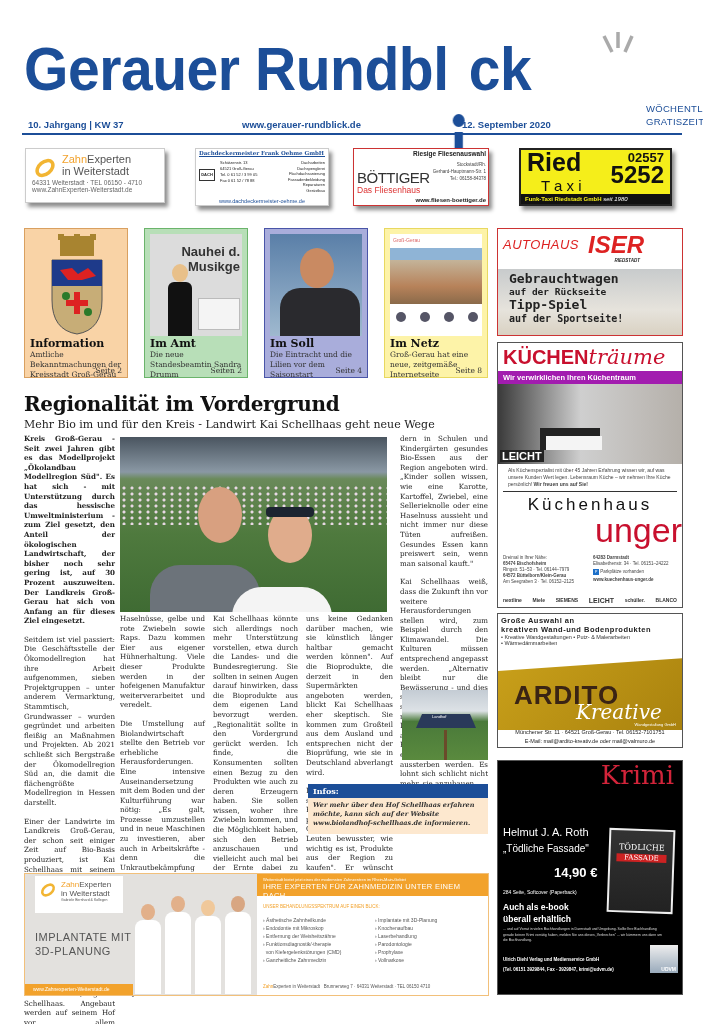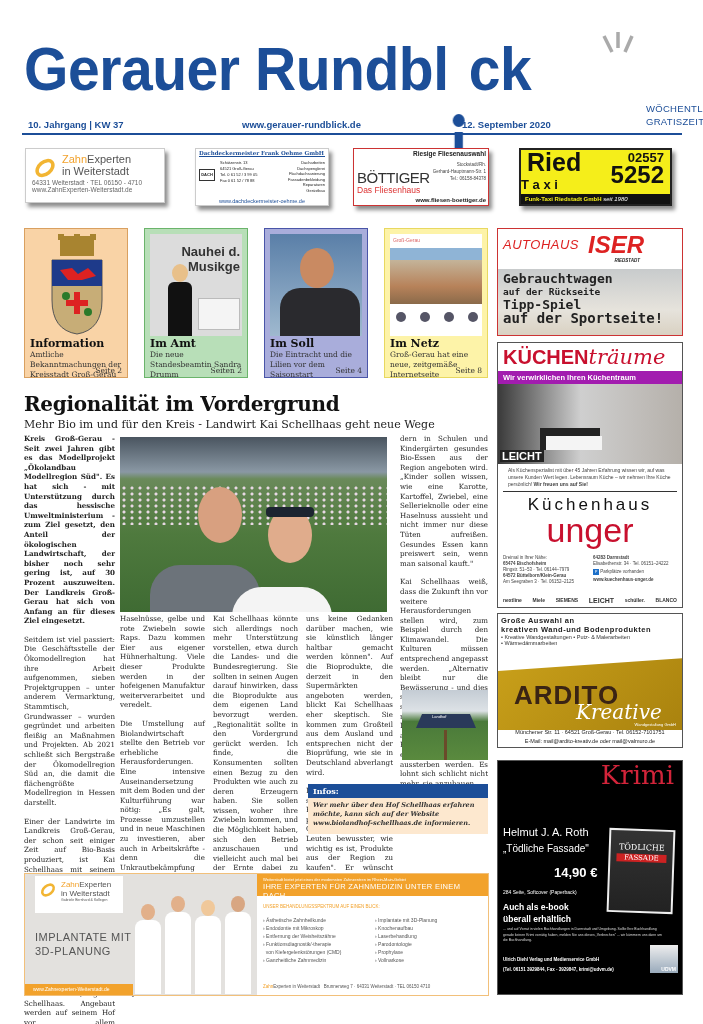--- a/index.html
+++ b/index.html
@@ -79,21 +79,21 @@
   <div style="position:absolute;left:3px;top:36px;font-size:8.5px;color:#d33">Das Fliesenhaus</div>
   <div style="position:absolute;right:2px;top:12px;font-size:4.5px;line-height:7px;text-align:right;color:#444">
       <div>Stockstadt/Rh.</div>
       <div>Gerhard-Hauptmann-Str. 1</div>
       <div>Tel.: 06158-84378</div>
     </div>
   <div style="position:absolute;right:2px;bottom:2px;font-size:6px;font-weight:bold">www.fliesen-boettiger.de</div>
 </div>
 <div class="ad" style="left:519px;top:148px;width:153px;height:58px;background:#f5ee1a;border:2px solid #222">
   <div style="position:absolute;left:6px;top:-2px;font-weight:bold;font-size:25px;color:#111">Ried</div>
-  <div style="position:absolute;left:0;top:27px;font-weight:bold;font-size:13px;color:#111">T a x i</div>
+  <div style="position:absolute;left:20px;top:27px;font-weight:normal;font-size:15px;color:#111">T a x i</div>
   <div style="position:absolute;right:6px;top:0;font-weight:bold;font-size:13px;color:#111">02557</div>
   <div style="position:absolute;right:6px;top:11px;font-weight:bold;font-size:24px;color:#111">5252</div>
   <div style="position:absolute;left:0;right:0;bottom:0;height:10px;background:#111;color:#f5ee1a;font-size:6px;font-weight:bold;padding-left:4px;line-height:10px"><span>Funk-Taxi Riedstadt GmbH</span> <i style="color:#fff;font-weight:normal">seit 1980</i></div>
 </div>
 
 <div class="teaser" style="left:24px;width:104px;background:#f9d3a6;border-color:#d9a060">
   <div class="img" style="background:#f9d3a6">
     <svg width="94" height="102" viewBox="0 0 94 102">
         <rect x="30" y="2" width="34" height="20" fill="#a88430"></rect>
         <rect x="28" y="0" width="6" height="6" fill="#a88430"></rect>
@@ -240,39 +240,39 @@
     <div style="position:absolute;left:6px;bottom:6px;font-size:4.5px;color:#555;white-space:pre"><span style="color:#f2a22c">Zahn</span><span>Experten in Weiterstadt   Brunnenweg 7 · 64331 Weiterstadt · TEL 06150 4710</span></div>
   </div>
 </div>
 
 <div class="r-ad" style="top:228px;height:108px;border-color:#c33">
   <div style="height:40px;background:#fff;position:relative">
     <span style="position:absolute;left:5px;top:8px;font-size:13px;font-style:italic;color:#d22;letter-spacing:0.5px">AUTOHAUS</span>
     <span style="position:absolute;left:90px;top:2px;font-size:24px;font-weight:bold;font-style:italic;color:#d22">ISER</span>
     <span style="position:absolute;right:42px;top:29px;font-size:4.5px;font-weight:bold;font-style:italic">RIEDSTADT</span>
   </div>
-  <div style="height:68px;background:linear-gradient(#c8cbcc,#e6e3dc 60%,#d8d0c0);padding:2px 5px;font-family:'DejaVu Sans Mono',monospace;font-weight:bold;color:#222">
+  <div style="height:68px;background:linear-gradient(#c8cbcc,#e6e3dc 60%,#d8d0c0);padding:2px 11px;font-family:'DejaVu Sans Mono',monospace;font-weight:bold;color:#222">
     <div style="font-size:13px;line-height:15px">Gebrauchtwagen</div>
     <div style="font-size:9.5px;line-height:11px">auf der Rückseite</div>
     <div style="font-size:13px;line-height:16px">Tipp-Spiel</div>
-    <div style="font-size:14px;line-height:11px">auf der Sportseite!</div>
+    <div style="font-size:10px;line-height:11px">auf der Sportseite!</div>
   </div>
 </div>
 
 <div class="r-ad" style="top:342px;height:266px;background:#fff">
   <div style="padding:2px 5px"><span style="font-size:20px;font-weight:bold;color:#c8102e">KÜCHEN</span><span style="font-family:'DejaVu Serif',serif;font-style:italic;font-size:21px;color:#c8102e">träume</span></div>
   <div style="background:#a21caf;color:#fff;font-size:7.5px;font-weight:bold;padding:2px 5px">Wir verwirklichen Ihren Küchentraum</div>
   <div style="position:relative;height:80px;background:linear-gradient(90deg,#3a3a3a 0%,#cfcfcf 45%,#b5b0aa 100%)">
     <div style="position:absolute;left:42px;top:44px;width:60px;height:22px;background:#222"></div>
     <div style="position:absolute;left:48px;top:52px;width:56px;height:14px;background:#f4f4f4"></div>
     <div style="position:absolute;left:2px;bottom:2px;font-weight:bold;font-size:11px;color:#fff;background:#222;padding:0 2px">LEICHT</div>
   </div>
   <div style="font-size:5px;line-height:7px;color:#444;padding:3px 5px;border-bottom:1px solid #333;margin:0 5px"><span>Als Küchenspezialist mit über 45 Jahren Erfahrung wissen wir, auf was unsere Kunden Wert legen. Lebensraum Küche – wir nehmen Ihre Küche persönlich!</span> <b>Wir freuen uns auf Sie!</b></div>
   <div style="text-align:center;font-size:17px;letter-spacing:3px;color:#111;margin-top:3px">Küchenhaus</div>
-  <div style="text-align:center;font-size:34px;color:#c8102e;line-height:30px">unger</div>
+  <div style="text-align:right;font-size:34px;color:#c8102e;line-height:30px">unger</div>
   <div style="position:absolute;left:5px;top:212px;font-size:4.5px;line-height:6px;color:#444">
     <div>Dreimal in Ihrer Nähe:</div>
       <div><b>65474 Bischofsheim</b></div>
       <div>Ringstr. 51–53 · Tel. 06144–7979</div>
       <div><b>64572 Büttelborn/Klein-Gerau</b></div>
       <div>Am Seegraben 3 · Tel. 06152–2125</div>
   </div>
   <div style="position:absolute;left:95px;top:212px;font-size:4.5px;line-height:6px;color:#444">
     <div><b>64283 Darmstadt</b></div>
       <div>Elisabethenstr. 34 · Tel. 06151–24222</div>

